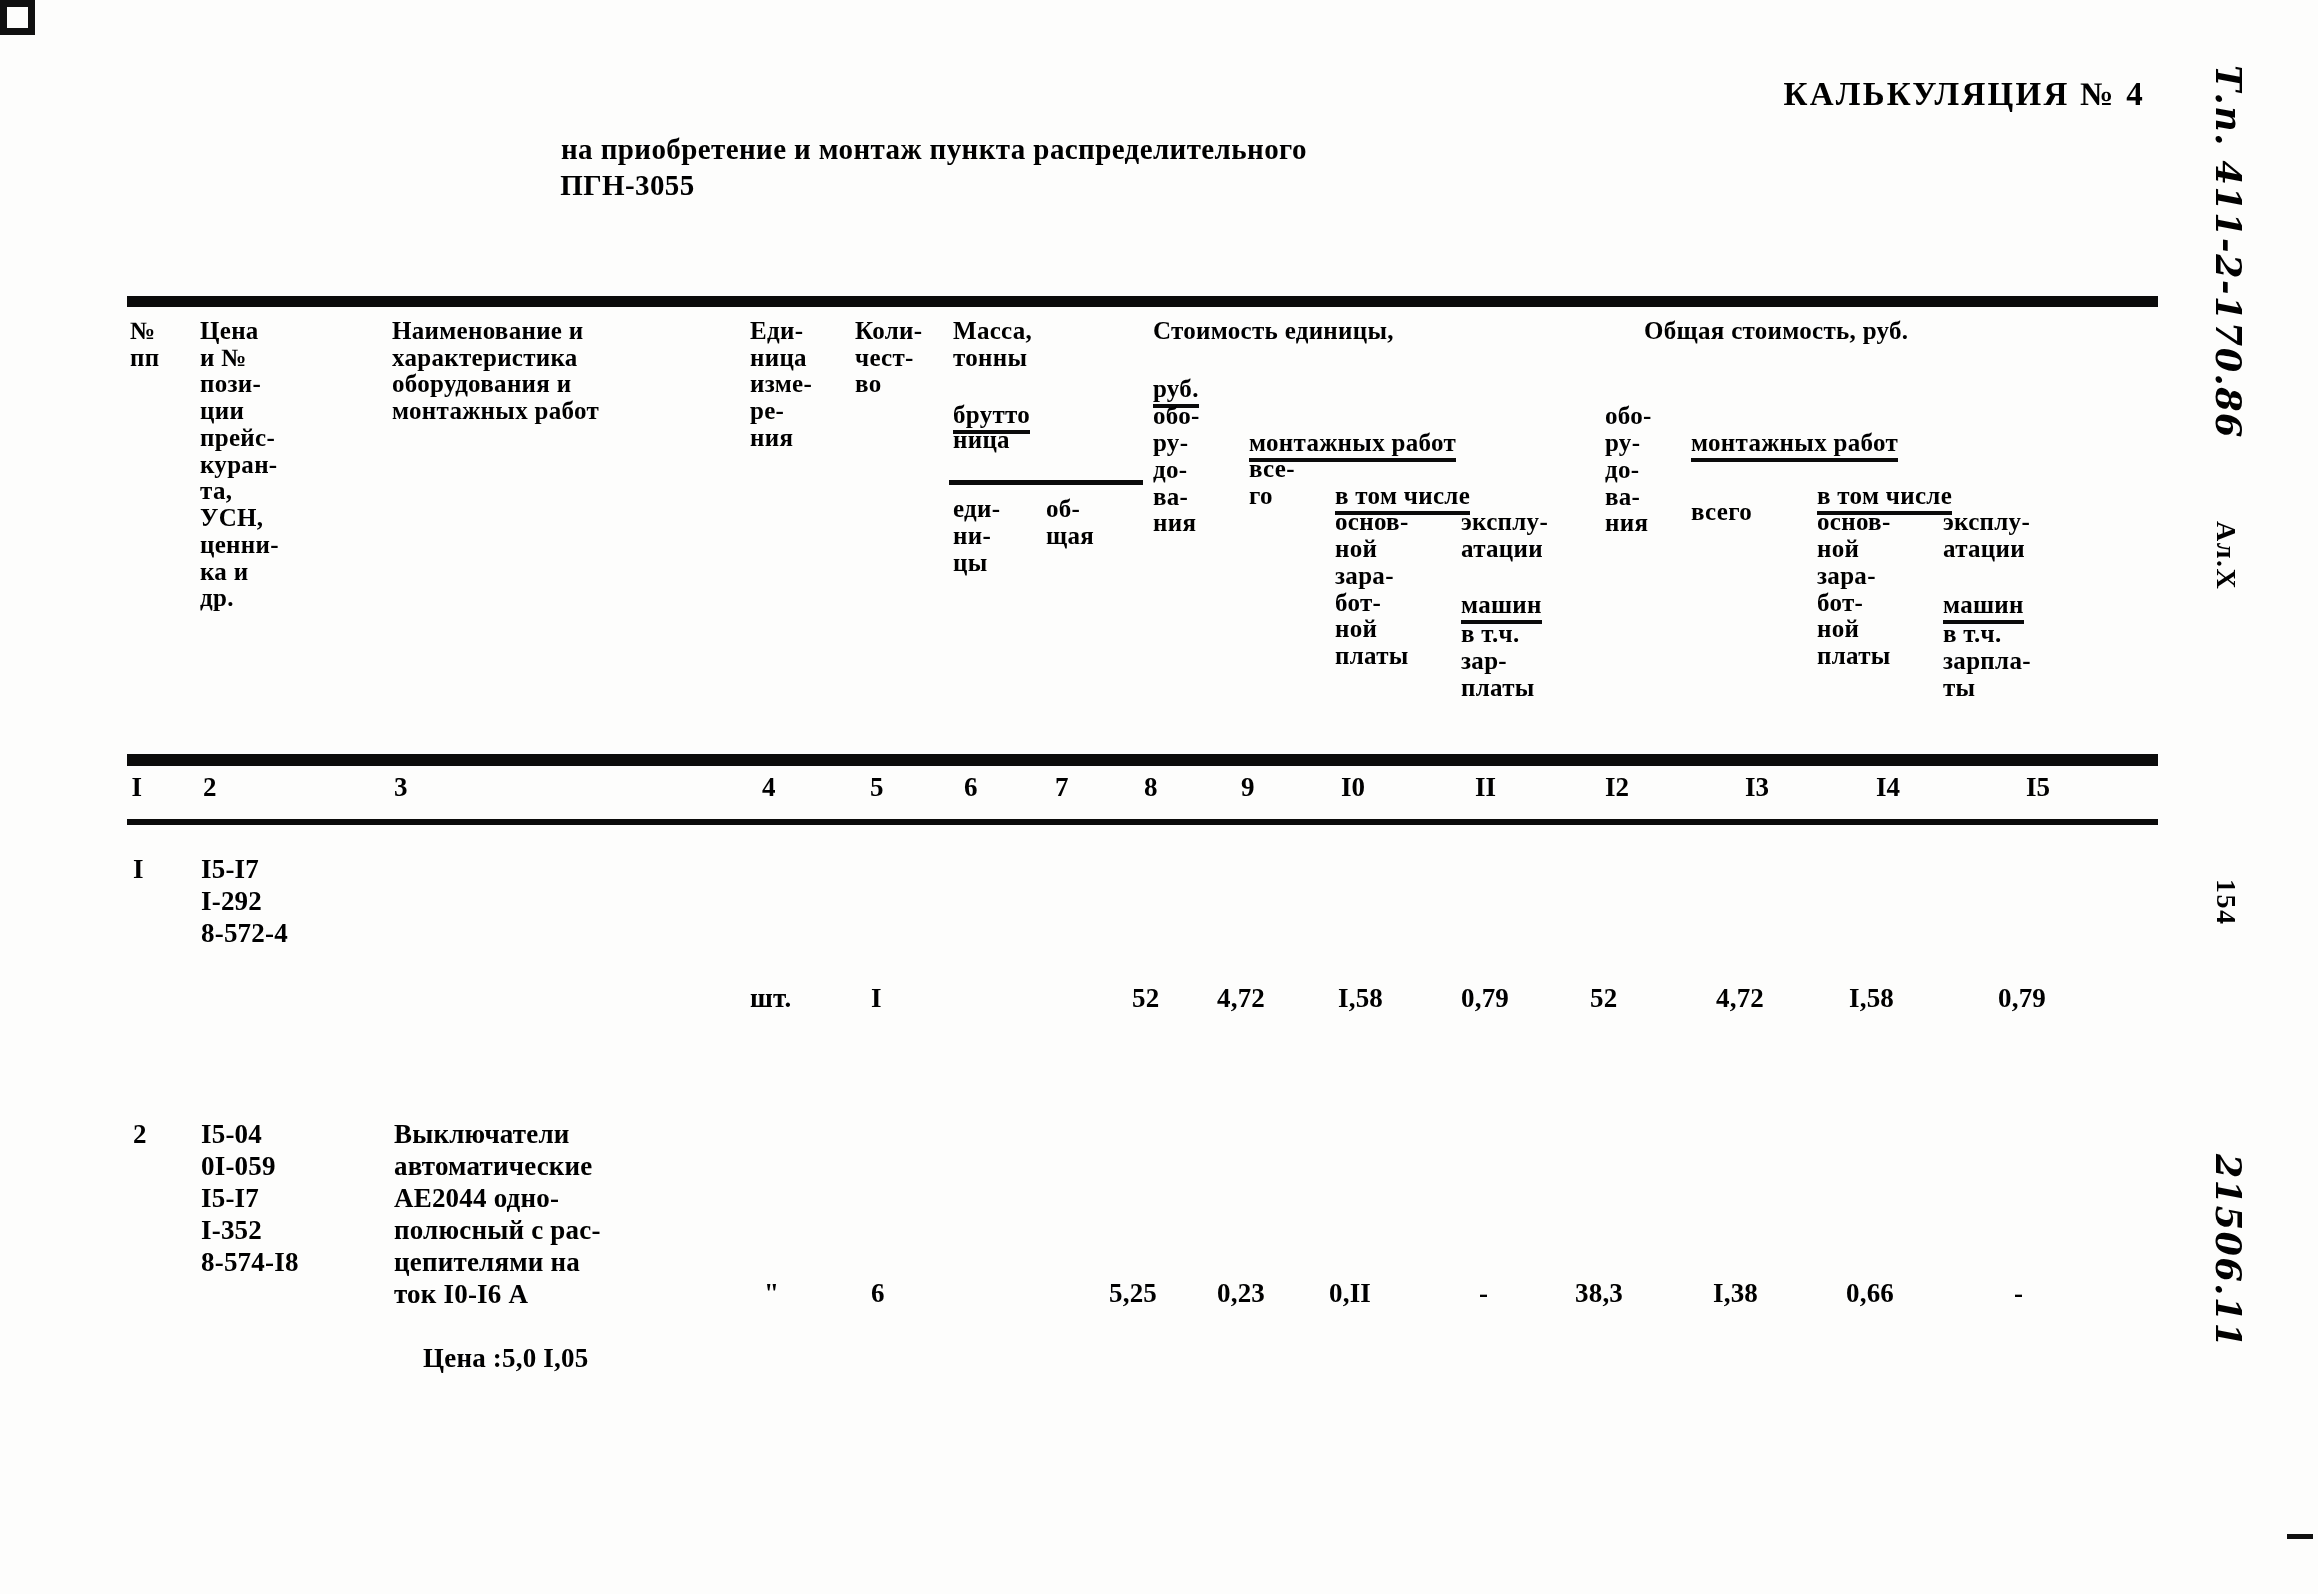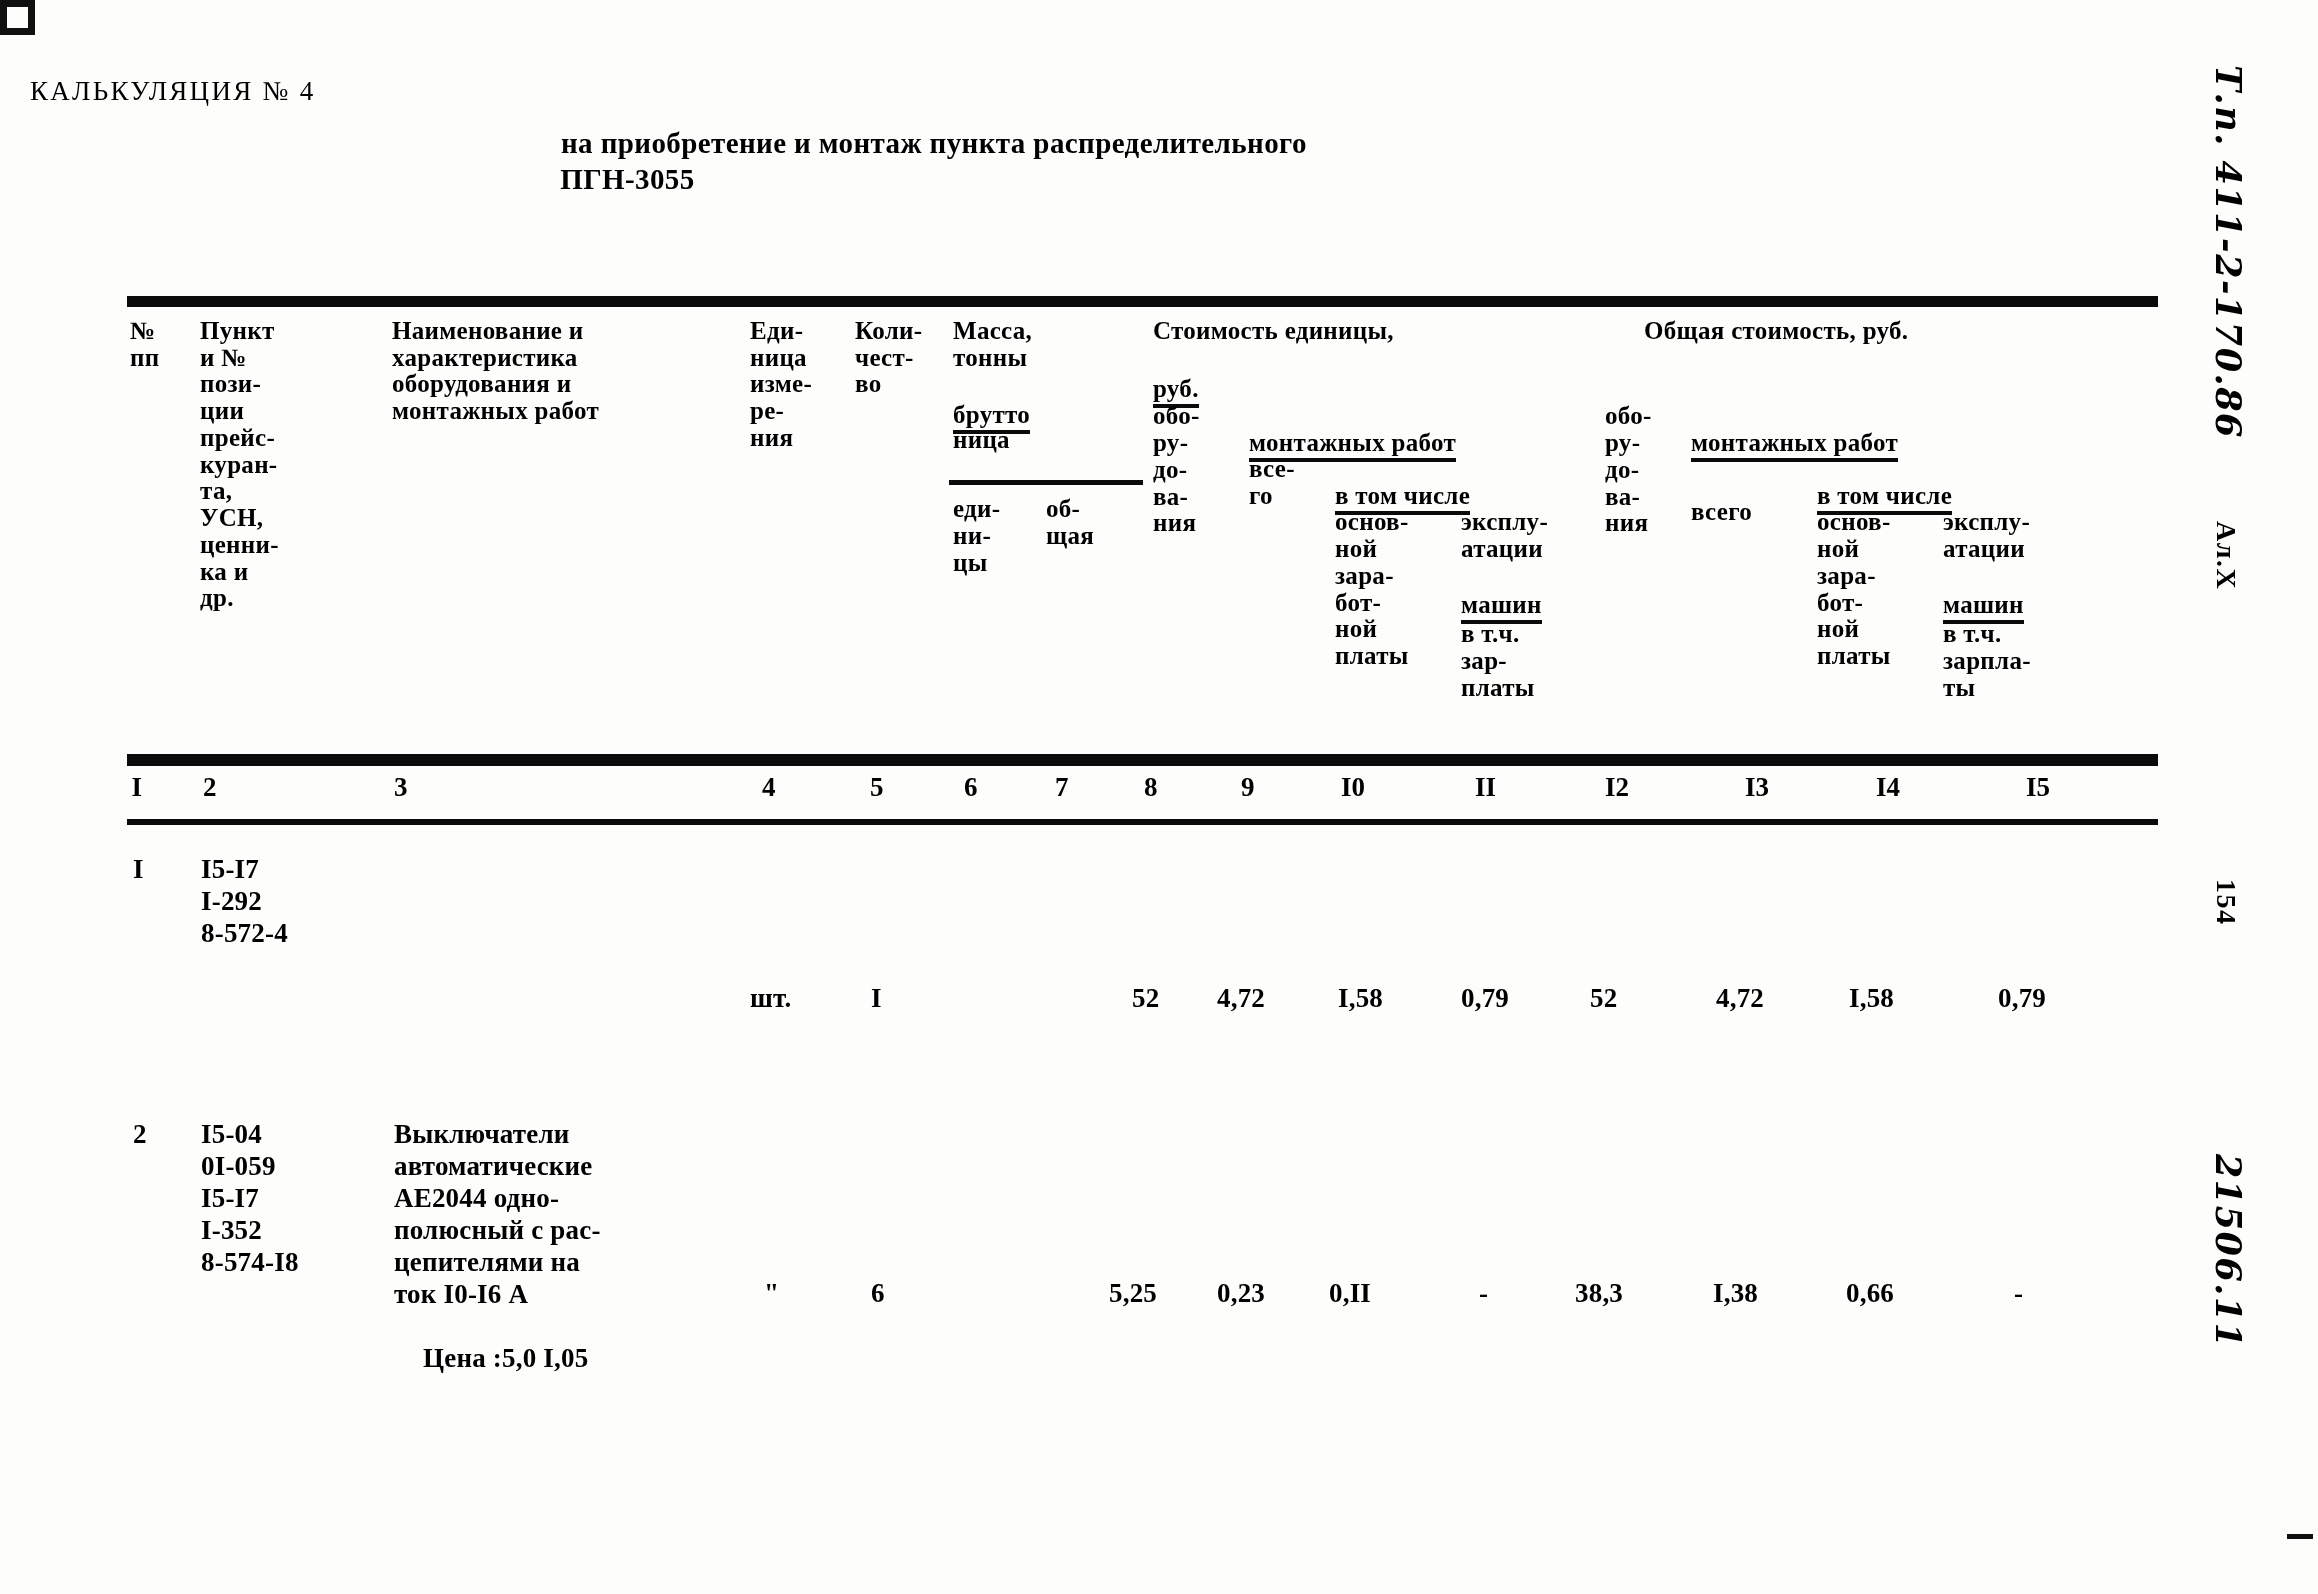--- a/index.html
+++ b/index.html
@@ -51,23 +51,23 @@
   }
 
   
   .title-block {
     position: absolute;
     left: 0;
     top: 76px;
     width: 2145px;
   }
   .doc-title {
-    text-align: left;
-    font-size: 27px;
-    font-weight: normal;
+    text-align: right;
+    font-size: 33px;
+    font-weight: bold;
     letter-spacing: 2.3px;
     margin-left: 30px;
   }
   .doc-subtitle {
     margin-top: 18px;
     margin-left: 561px;
     font-size: 29px;
     letter-spacing: 0.4px;
     line-height: 1.25;
     font-weight: bold;
@@ -190,21 +190,21 @@
   <div class="table-wrap">
 
     <div class="rule thick"></div>
     <div class="dbl-gap"></div>
     <div class="rule thin"></div>
 
     <div class="hdr">
 
       <div class="cell" style="left:3px;  top:10.6px;">№
 пп</div>
-      <div class="cell" style="left:73px; top:10.6px;">Пункт
+      <div class="cell" style="left:73px; top:10.6px;">Цена
 и №
 пози-
 ции
 прейс-
 куран-
 та,
 УСН,
 ценни-
 ка и
 др.</div>

